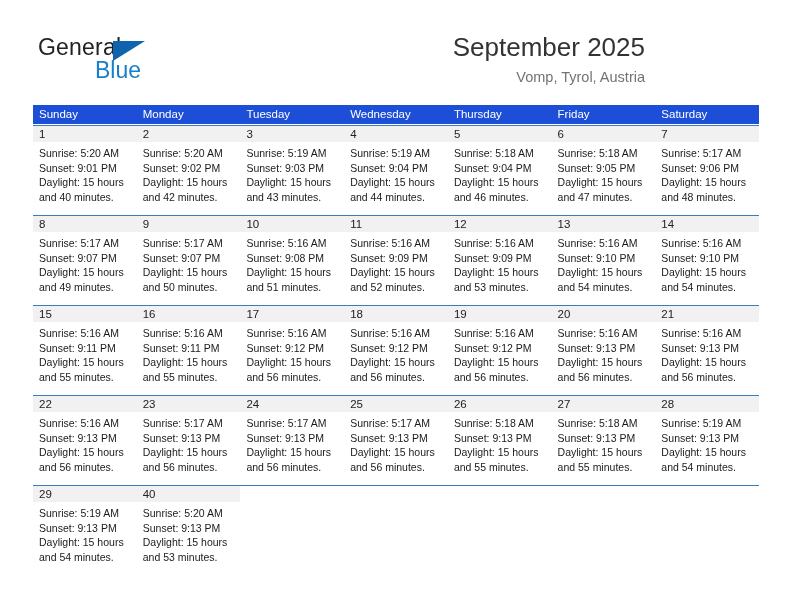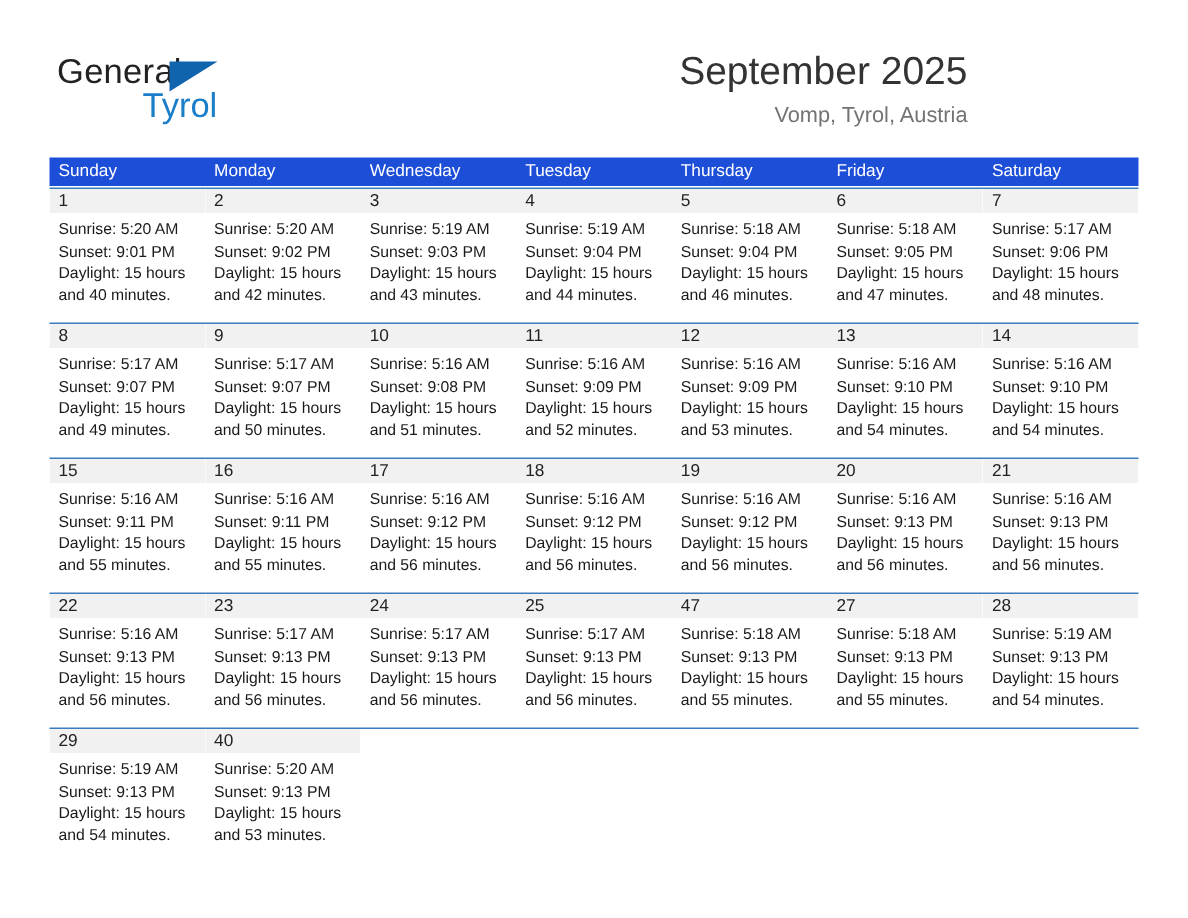--- a/index.html
+++ b/index.html
@@ -148,37 +148,37 @@
 </head>
 <body>
 
 <div class="page">
 
   <div class="top">
 
     <div class="brand">
       <span class="brand-general">General</span>
       <span class="brand-tri"></span>
-      <span class="brand-blue">Tyrol</span>
+      <span class="brand-blue">Blue</span>
     </div>
 
     <div class="title-wrap">
       <div class="cal-title">September 2025</div>
       <div class="cal-sub">Vomp, Tyrol, Austria</div>
     </div>
 
   </div>
 
   <div class="cal">
 
     <div class="dow-row">
       <div class="dow">Sunday</div>
       <div class="dow">Monday</div>
+      <div class="dow">Tuesday</div>
       <div class="dow">Wednesday</div>
-      <div class="dow">Tuesday</div>
       <div class="dow">Thursday</div>
       <div class="dow">Friday</div>
       <div class="dow">Saturday</div>
     </div>
 
     <div class="week">
       <div class="cell filled">
         <div class="daynum">1</div>
         <div class="info">
           <div>Sunrise: 5:20 AM</div>
@@ -406,21 +406,21 @@
       <div class="cell filled">
         <div class="daynum">25</div>
         <div class="info">
           <div>Sunrise: 5:17 AM</div>
           <div>Sunset: 9:13 PM</div>
           <div>Daylight: 15 hours</div>
           <div>and 56 minutes.</div>
         </div>
       </div>
       <div class="cell filled">
-        <div class="daynum">47</div>
+        <div class="daynum">26</div>
         <div class="info">
           <div>Sunrise: 5:18 AM</div>
           <div>Sunset: 9:13 PM</div>
           <div>Daylight: 15 hours</div>
           <div>and 55 minutes.</div>
         </div>
       </div>
       <div class="cell filled">
         <div class="daynum">27</div>
         <div class="info">

